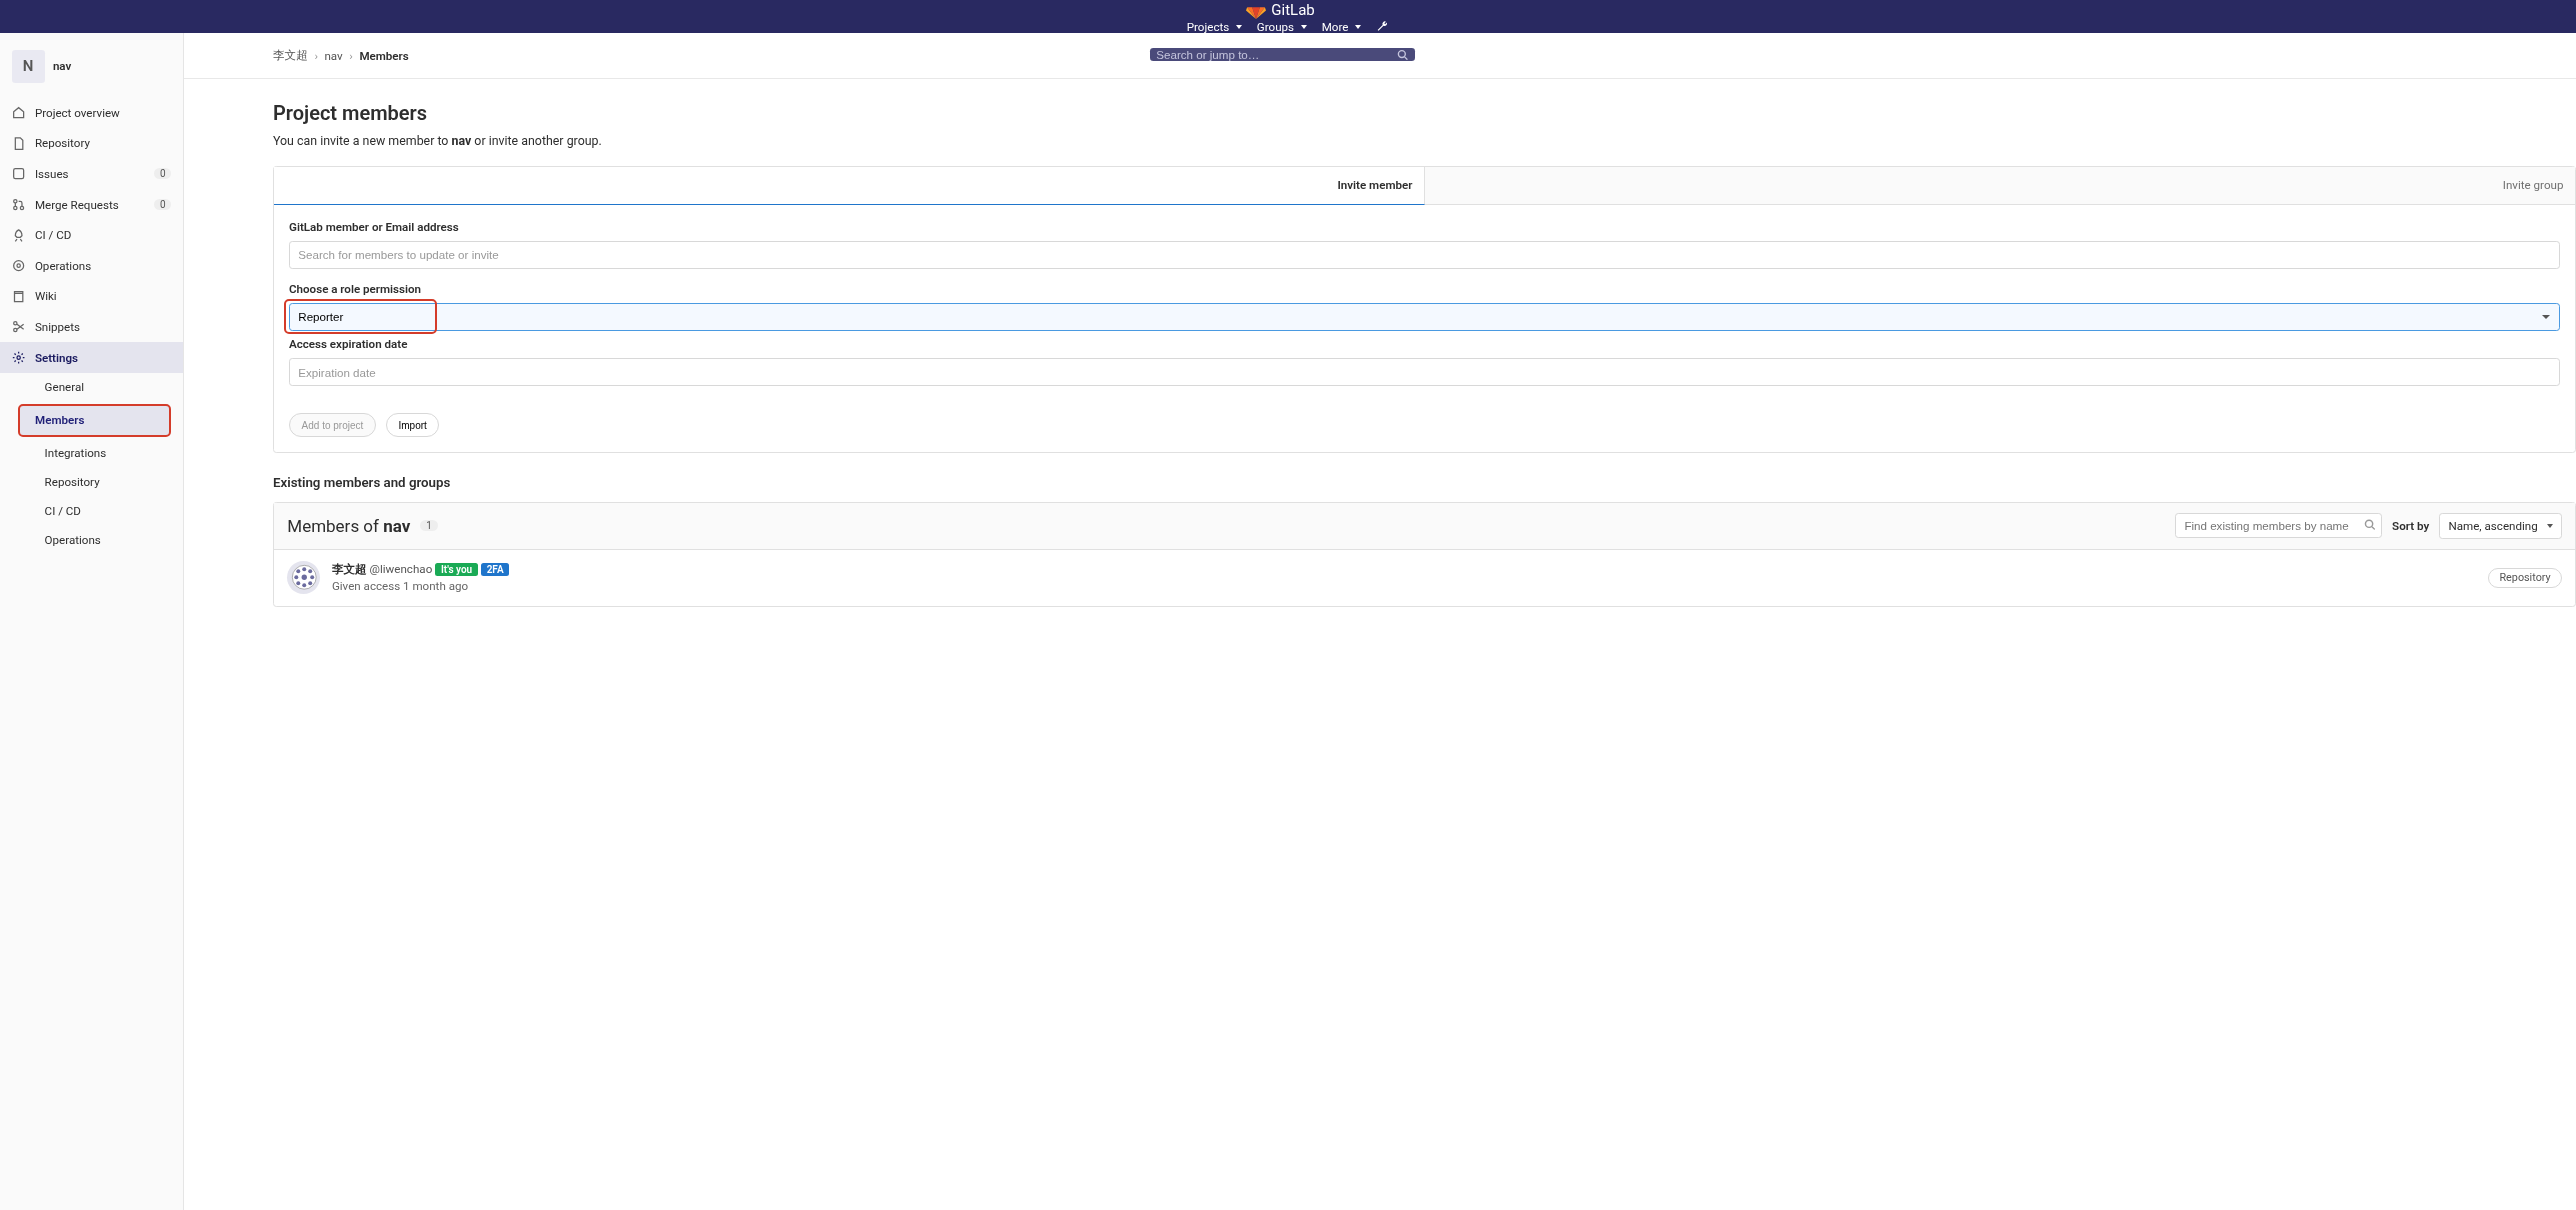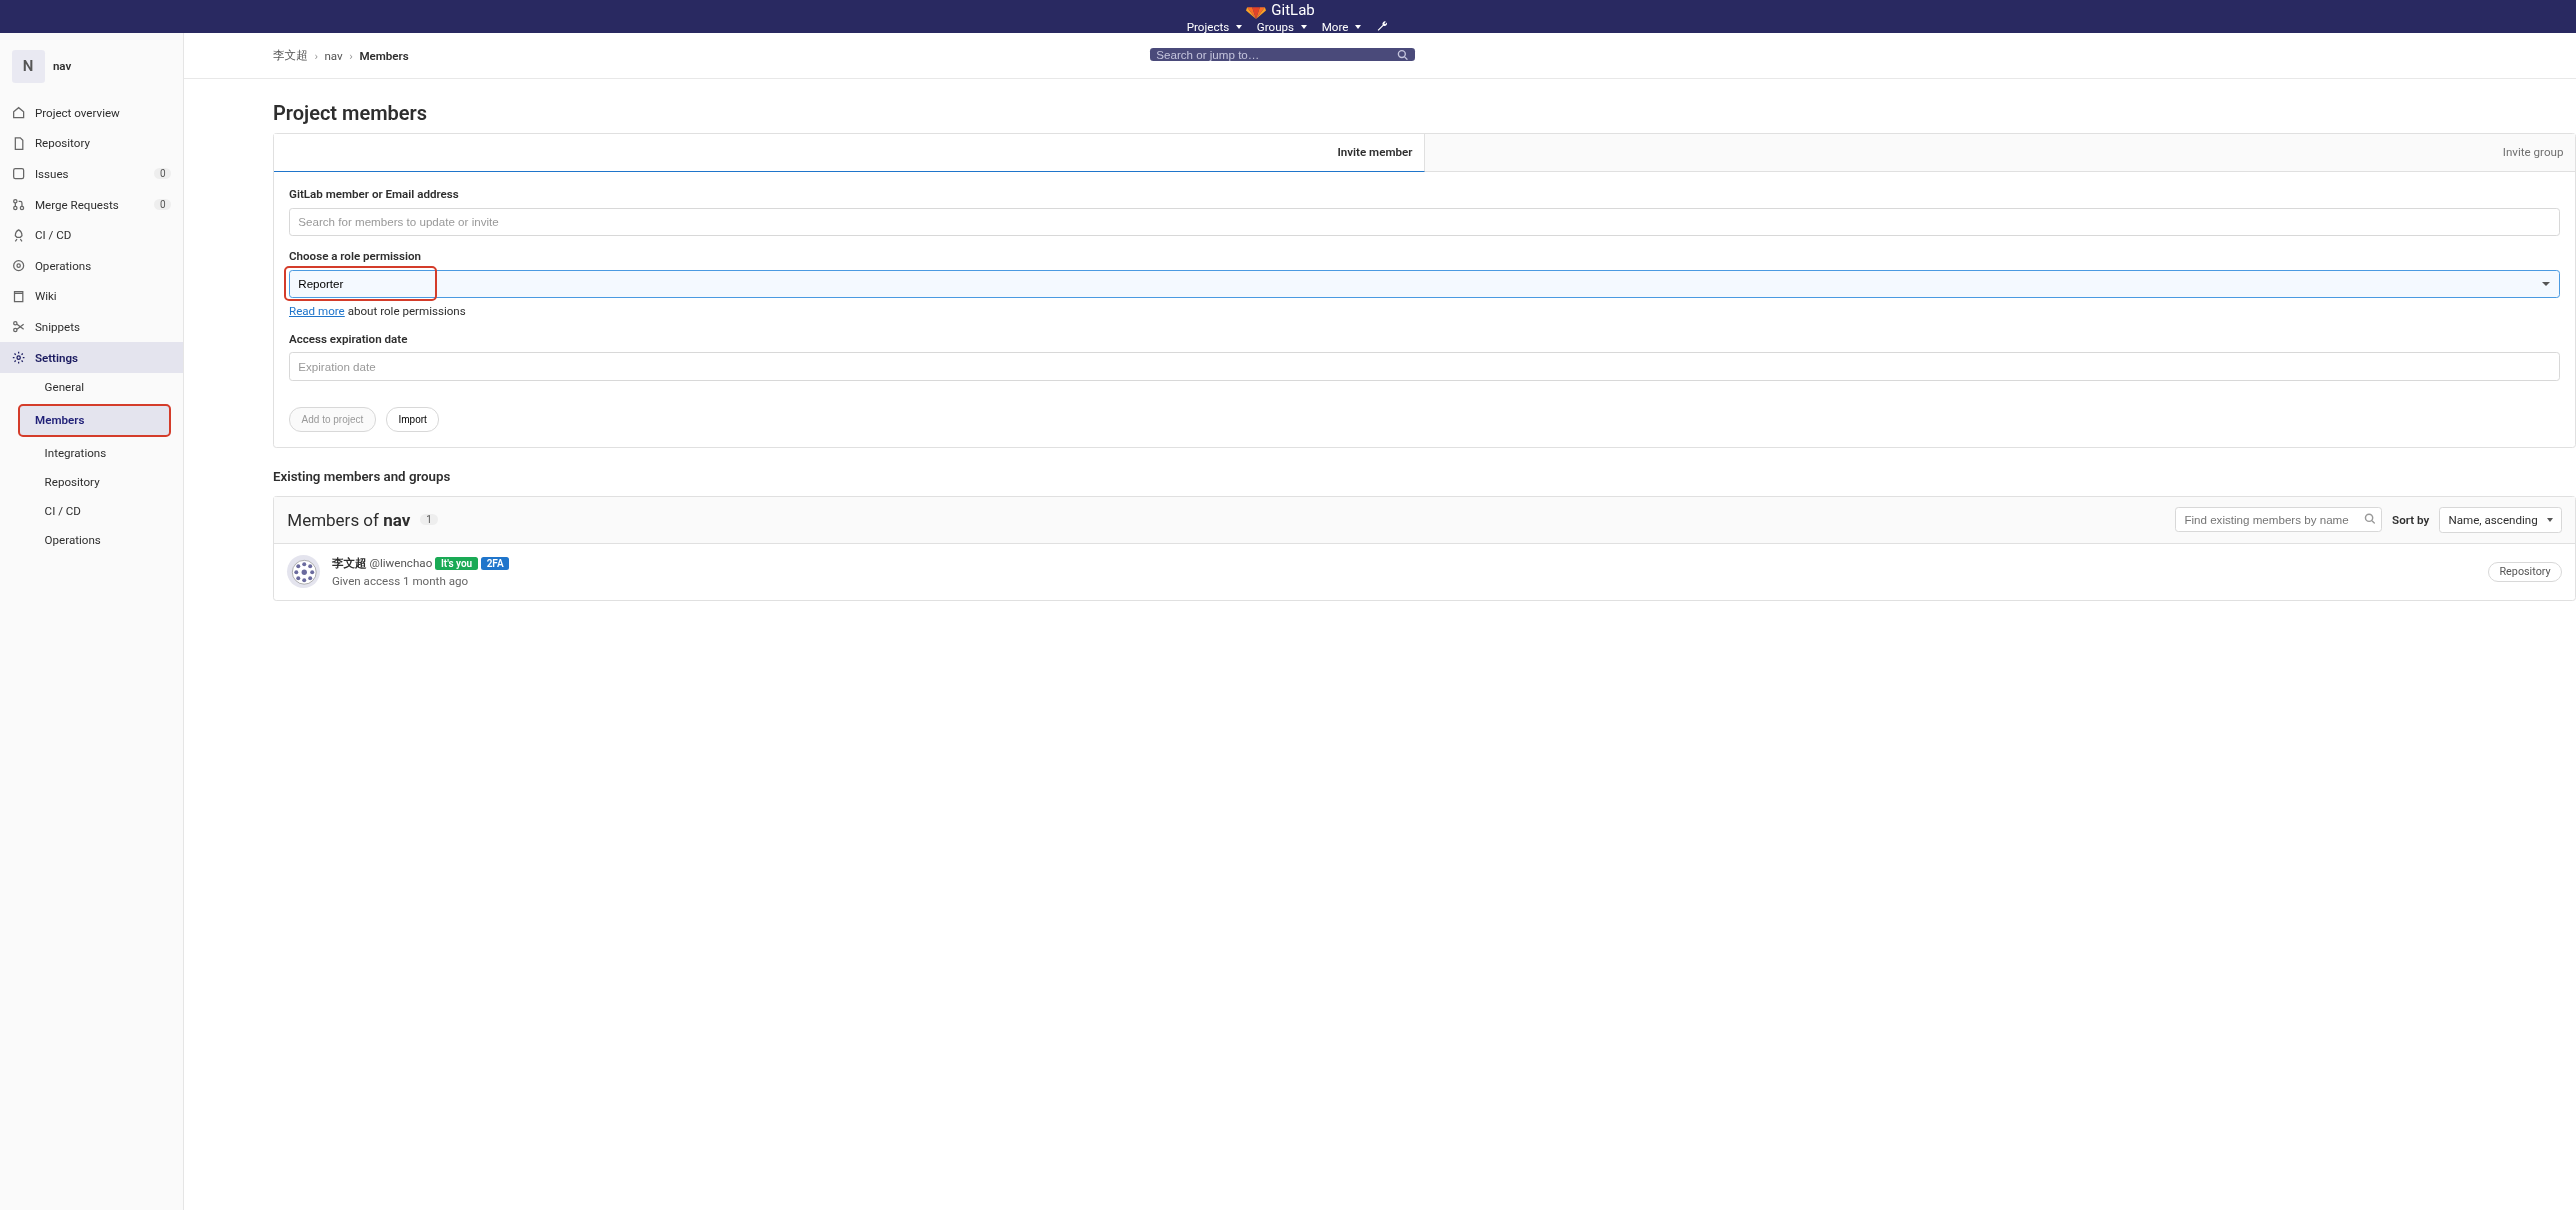--- a/index.html
+++ b/index.html
@@ -247,39 +247,39 @@
     <div class="breadcrumb">
       <span>李文超</span>
       <span class="sep">›</span>
       <span>nav</span>
       <span class="sep">›</span>
       <span class="cur">Members</span>
     </div>
     <hr class="bcrumb-hr">
 
     <div class="h1">Project members</div>
+    <div class="subtext">
+      <span>You can invite a new member to </span><b>nav</b><span> or invite another group.</span>
+    </div>
 
     <div class="tabbox">
       <div class="tabs">
         <div class="tab active">Invite member</div>
         <div class="tab">Invite group</div>
       </div>
       <div class="tabbody">
         <label class="lbl">GitLab member or Email address</label>
         <input class="field" placeholder="Search for members to update or invite" style="">
 
         <label class="lbl">Choose a role permission</label>
         <div class="select-wrap">
           <select class="select">
             <option>Reporter</option>
           </select>
           <div class="select-redbox"></div>
-        </div>
-        <div style="margin-bottom:13.3px;">
-          <a href="#" class="helplink">Read more</a><span class="helpmore"> about role permissions</span>
         </div>
 
         <label class="lbl">Access expiration date</label>
         <input class="field" placeholder="Expiration date" style="">
 
         <div class="btnrow">
           <button class="btn disabled">Add to project</button>
           <button class="btn">Import</button>
         </div>
       </div>

